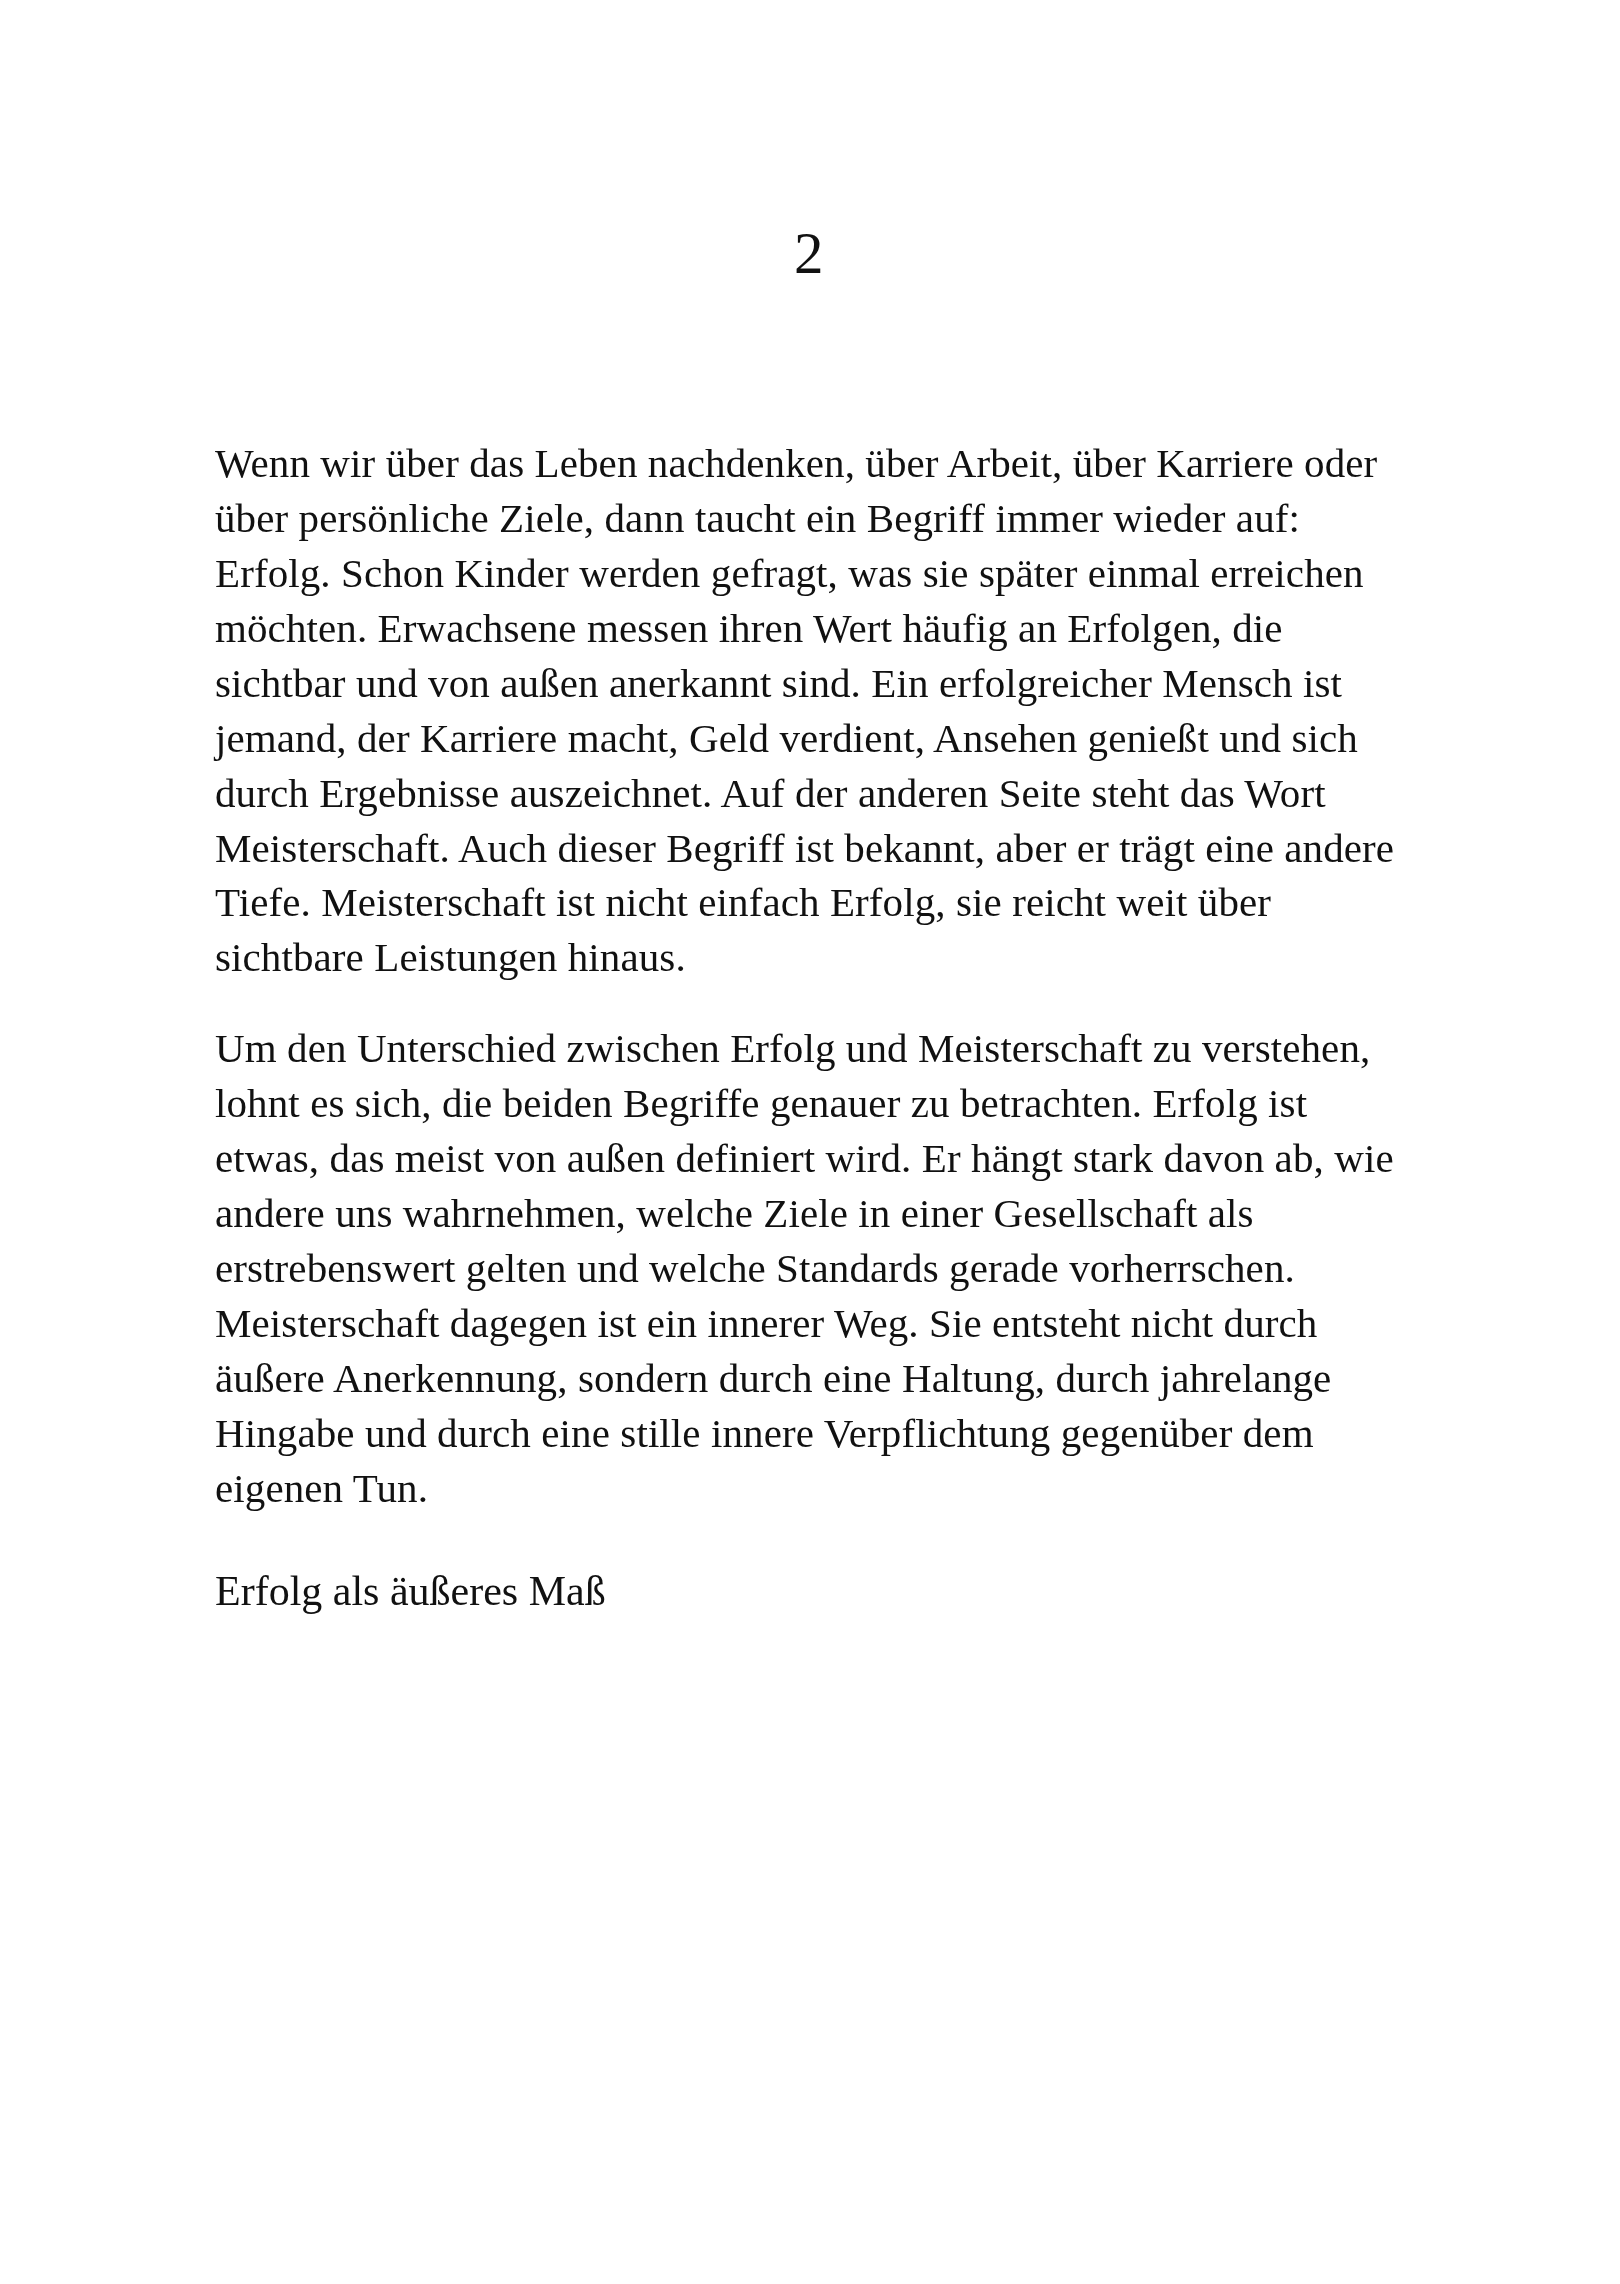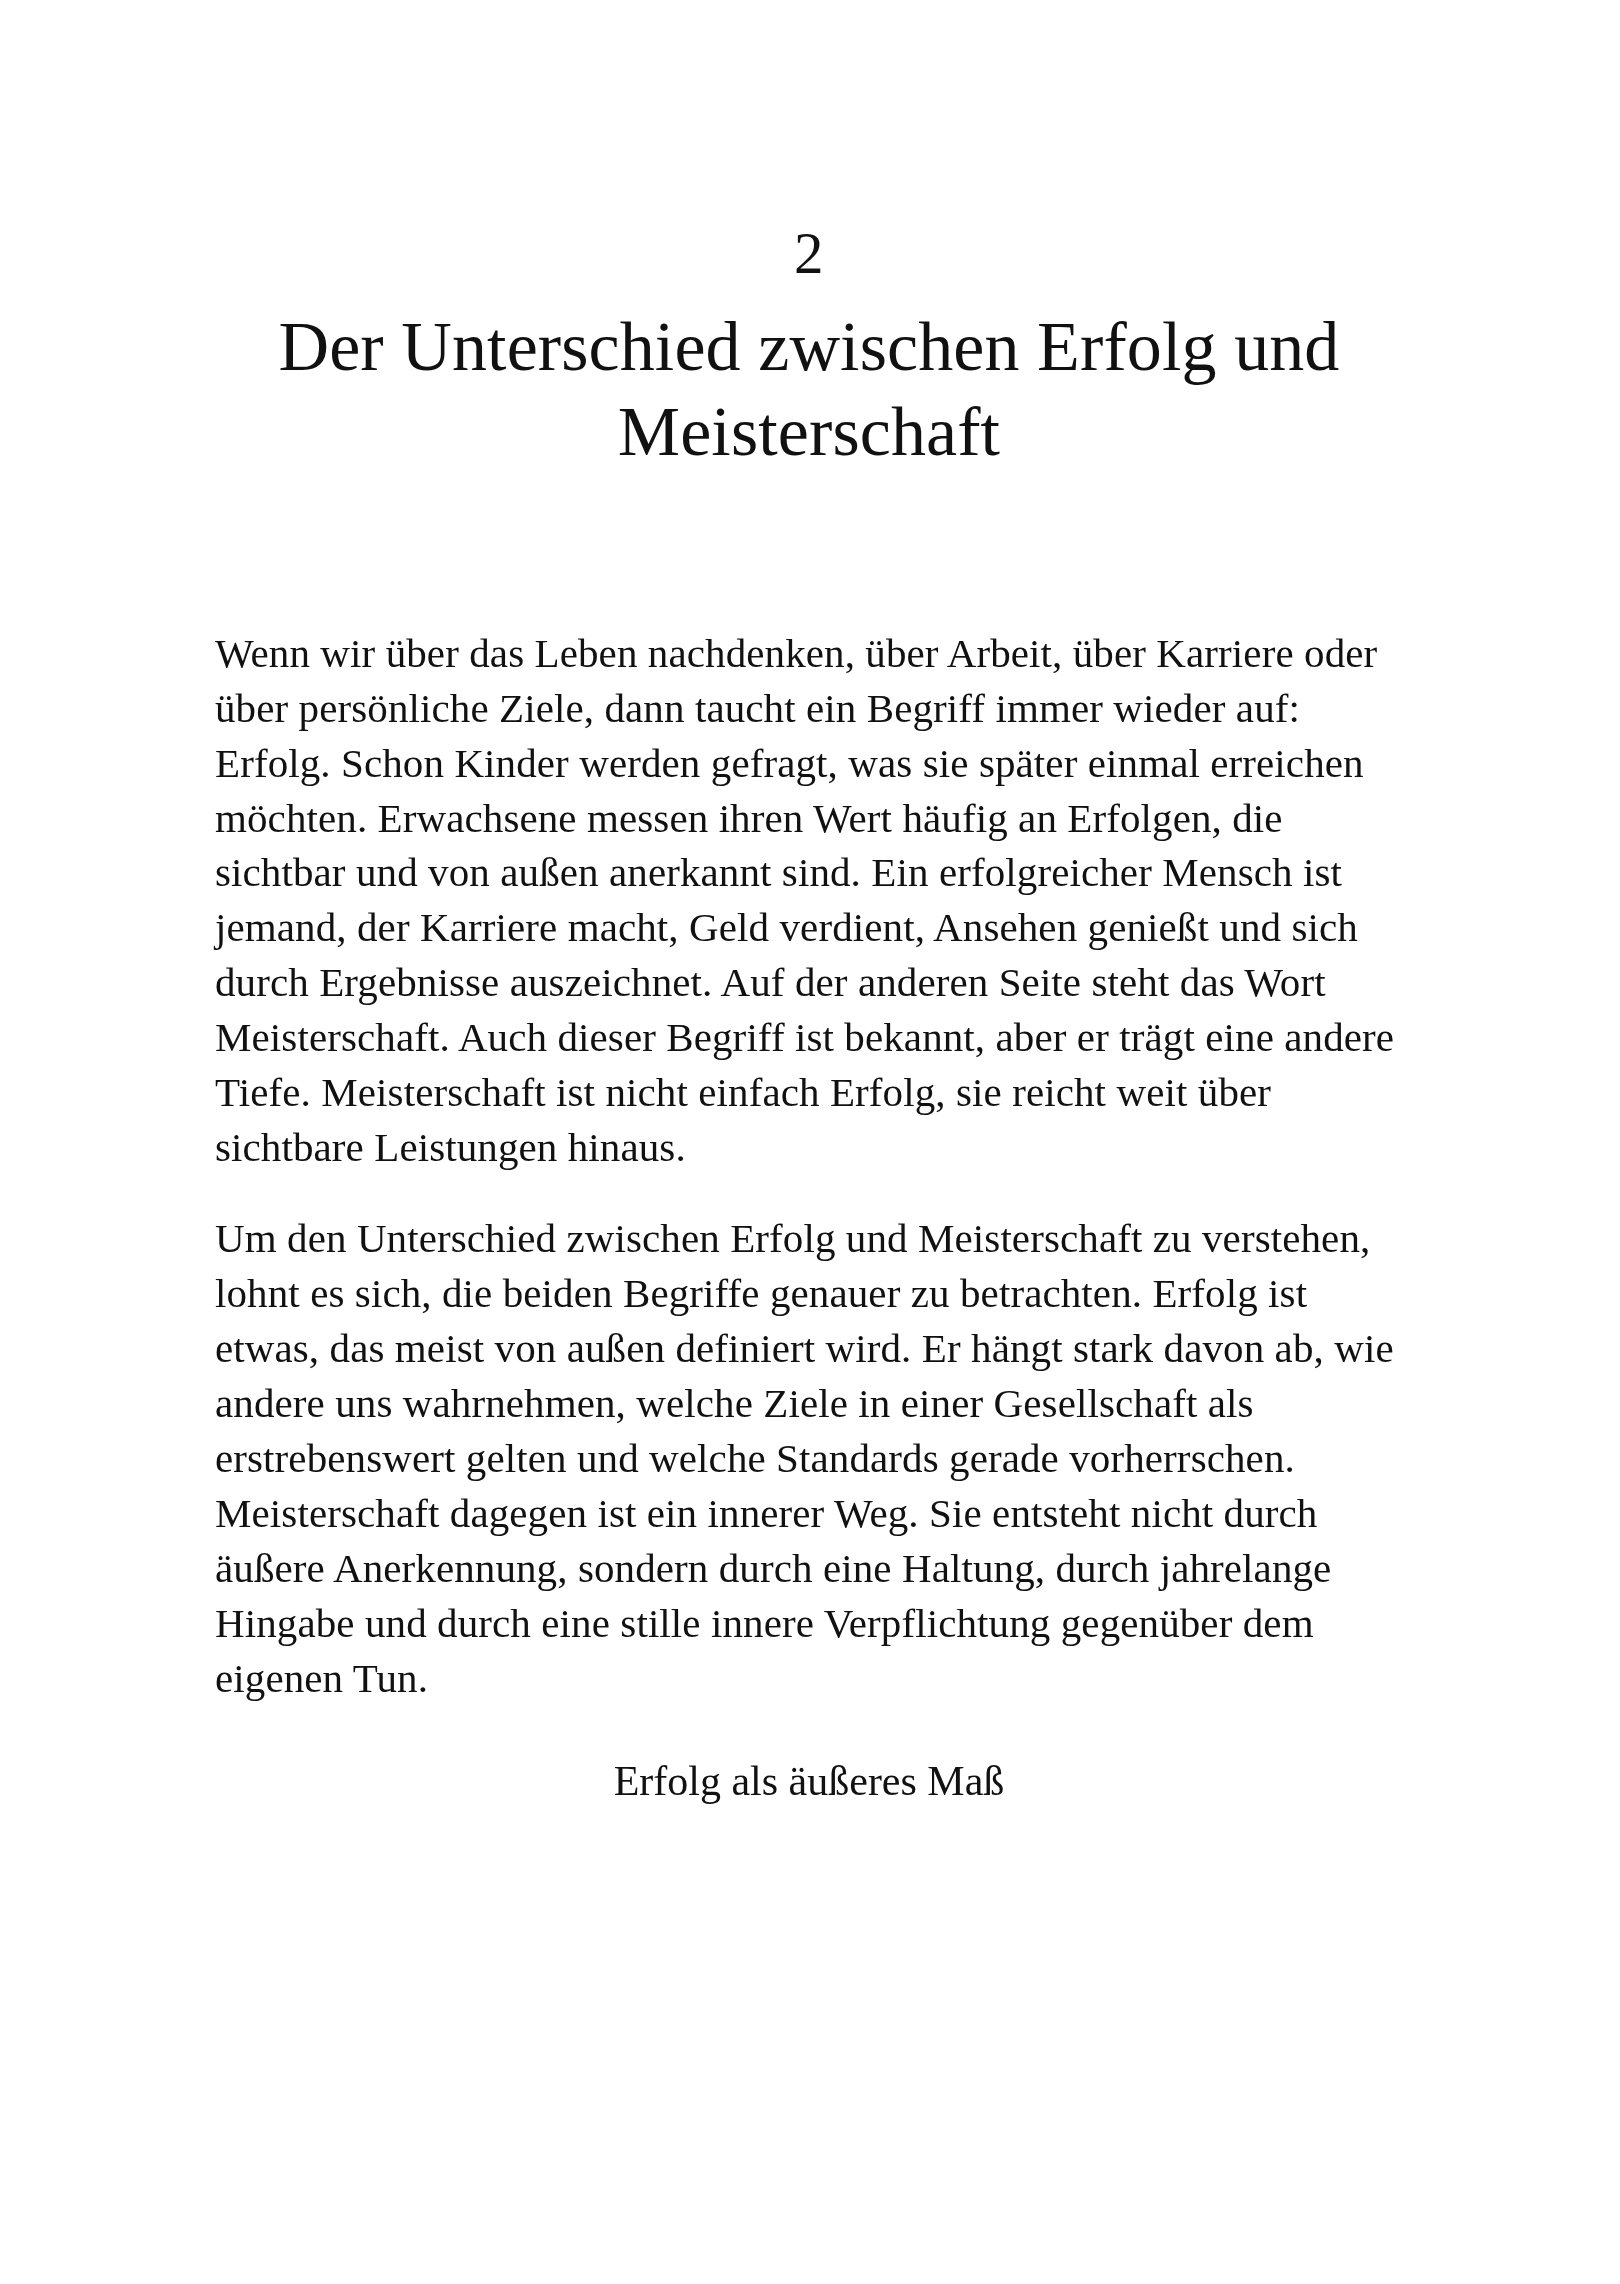--- a/index.html
+++ b/index.html
@@ -56,32 +56,30 @@
   }
   p.para:first-of-type {
     margin-top: 151px;
   }
   .section-heading {
     font-size: 42px;
     line-height: 1.3;
     margin: 0;
     padding-top: 12px;
     font-weight: 400;
-    text-align: center;
   }
 </style>
 </head>
 <body>
 
 <div class="page">
   <div class="content">
 
     <div class="chapter-number">2</div>
 
-    <h1 class="chapter-title">Der Unterschied zwischen Erfolg und Meisterschaft</h1>
 
     <div class="body-block">
       <p class="para">Wenn wir über das Leben nachdenken, über Arbeit, über Karriere oder über persönliche Ziele, dann taucht ein Begriff immer wieder auf: Erfolg. Schon Kinder werden gefragt, was sie später einmal erreichen möchten. Erwachsene messen ihren Wert häufig an Erfolgen, die sichtbar und von außen anerkannt sind. Ein erfolgreicher Mensch ist jemand, der Karriere macht, Geld verdient, Ansehen genießt und sich durch Ergebnisse auszeichnet. Auf der anderen Seite steht das Wort Meisterschaft. Auch dieser Begriff ist bekannt, aber er trägt eine andere Tiefe. Meisterschaft ist nicht einfach Erfolg, sie reicht weit über sichtbare Leistungen hinaus.</p>
       <p class="para">Um den Unterschied zwischen Erfolg und Meisterschaft zu verstehen, lohnt es sich, die beiden Begriffe genauer zu betrachten. Erfolg ist etwas, das meist von außen definiert wird. Er hängt stark davon ab, wie andere uns wahrnehmen, welche Ziele in einer Gesellschaft als erstrebenswert gelten und welche Standards gerade vorherrschen. Meisterschaft dagegen ist ein innerer Weg. Sie entsteht nicht durch äußere Anerkennung, sondern durch eine Haltung, durch jahrelange Hingabe und durch eine stille innere Verpflichtung gegenüber dem eigenen Tun.</p>
       <h2 class="section-heading">Erfolg als äußeres Maß</h2>
     </div>
 
   </div>
 </div>
 

